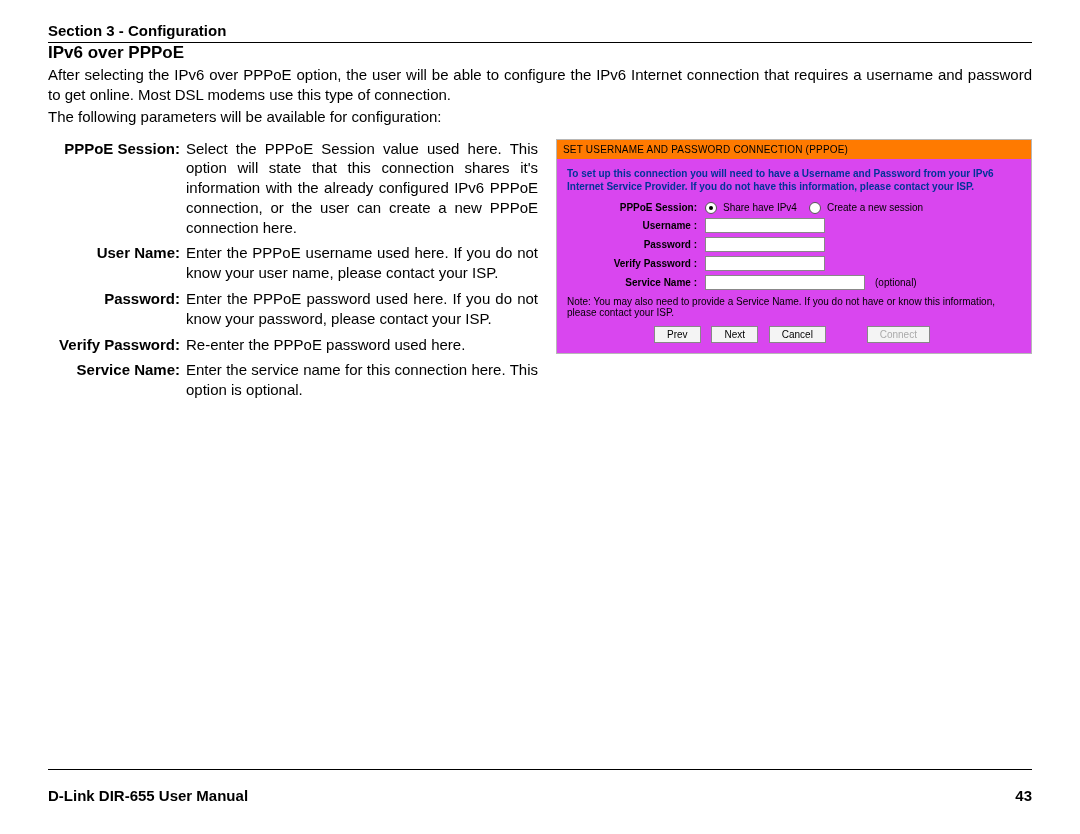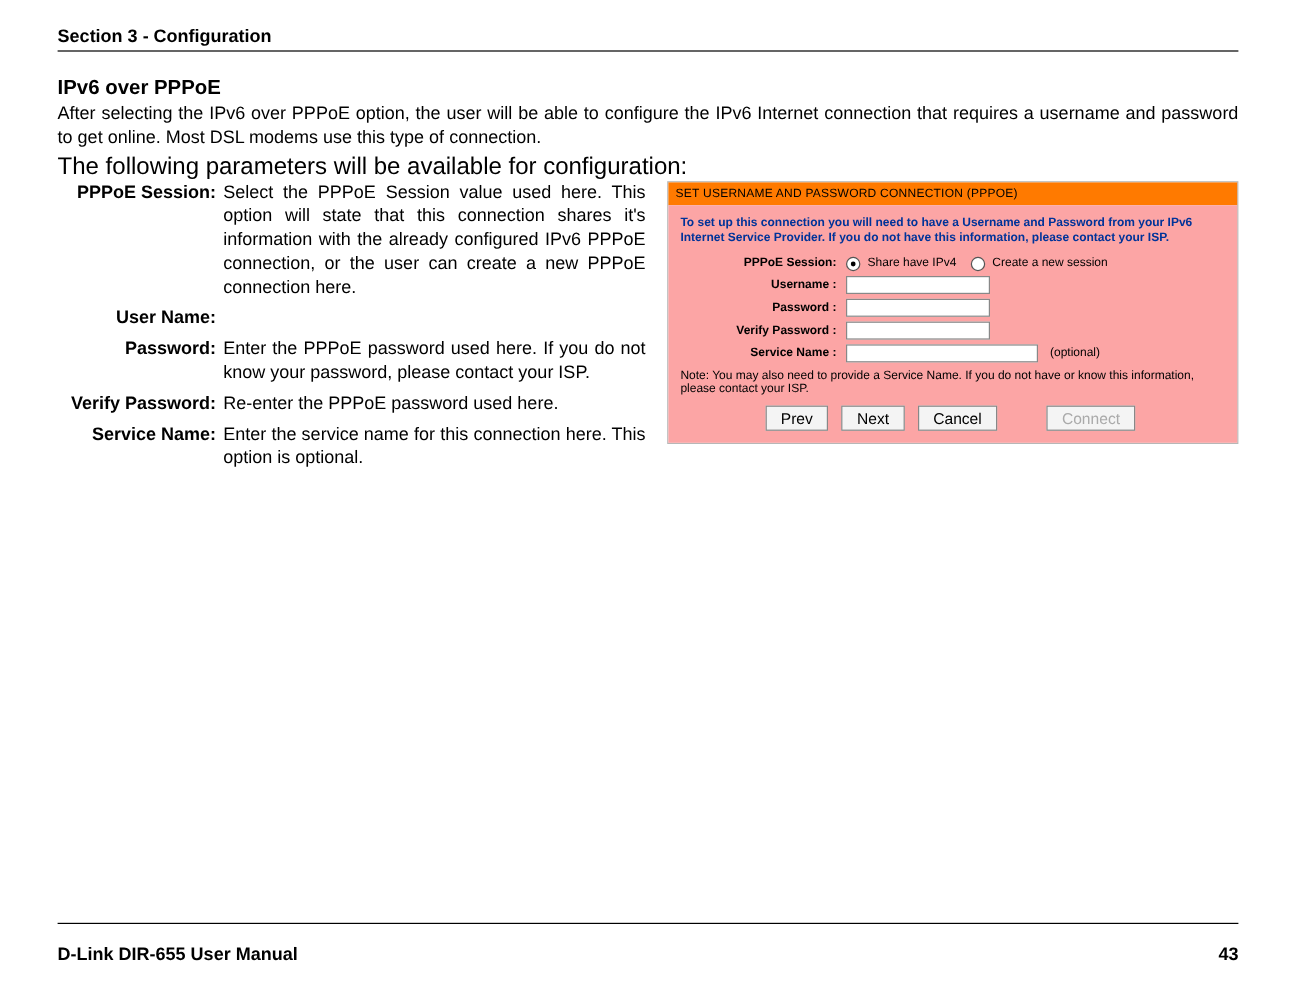--- a/index.html
+++ b/index.html
@@ -14,35 +14,35 @@
     position: relative;
   }
   .page {
     padding: 22px 48px 0 48px;
   }
   .section-header {
     font-weight: bold;
     font-size: 15px;
     padding-bottom: 3px;
     border-bottom: 1.5px solid #000;
-    margin-bottom: 20px;
   }
   .title {
     font-weight: bold;
     font-size: 17px;
     margin-bottom: 2px;
   }
   .intro {
     font-size: 15px;
     line-height: 1.35;
     text-align: justify;
     margin-bottom: 2px;
   }
   .sub {
-    font-size: 20px;
+    font-size: 15px;
+    margin-bottom: 14px;
   }
 
   .two-col {
     display: flex;
     align-items: flex-start;
     gap: 18px;
   }
   .defs {
     flex: 0 0 490px;
   }
@@ -72,21 +72,21 @@
   }
   .panel-title {
     background: #ff7a00;
     color: #000;
     font-weight: normal;
     font-size: 10px;
     padding: 4px 6px;
     letter-spacing: 0.2px;
   }
   .panel-body {
-    background: #fca5a5;
+    background: #d946ef;
     padding: 8px 14px 10px 10px;
   }
   .panel-note {
     color: #003399;
     font-weight: bold;
     font-size: 10px;
     line-height: 1.35;
     margin-bottom: 8px;
   }
   .form-row {
@@ -145,21 +145,21 @@
     margin-bottom: 8px;
   }
   .btn-row {
     text-align: center;
     margin-top: 6px;
   }
   .btn {
     display: inline-block;
     border: 1px solid #888;
     background: #f4f4f4;
-    font-size: 13px;
+    font-size: 10px;
     padding: 2px 12px;
     margin: 0 4px;
     color: #000;
     cursor: pointer;
   }
   .btn.disabled {
     color: #aaa;
     cursor: default;
     margin-left: 34px;
   }
@@ -188,20 +188,21 @@
   <div class="sub">The following parameters will be available for configuration:</div>
 
   <div class="two-col">
     <div class="defs">
       <div class="def-row">
         <div class="def-term">PPPoE Session:</div>
         <div class="def-desc">Select the PPPoE Session value used here. This option will state that this connection shares it's information with the already configured IPv6 PPPoE connection, or the user can create a new PPPoE connection here.</div>
       </div>
       <div class="def-row">
         <div class="def-term">User Name:</div>
+        <div class="def-desc">Enter the PPPoE username used here. If you do not know your user name, please contact your ISP.</div>
       </div>
       <div class="def-row">
         <div class="def-term">Password:</div>
         <div class="def-desc">Enter the PPPoE password used here. If you do not know your password, please contact your ISP.</div>
       </div>
       <div class="def-row">
         <div class="def-term">Verify Password:</div>
         <div class="def-desc">Re-enter the PPPoE password used here.</div>
       </div>
       <div class="def-row">

